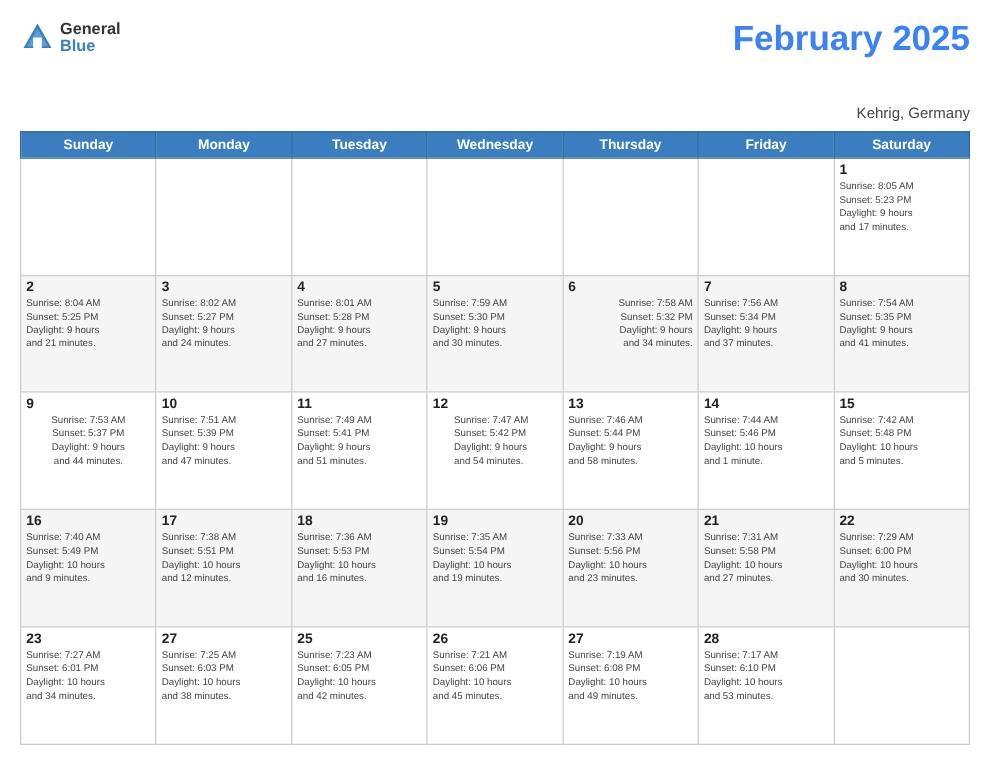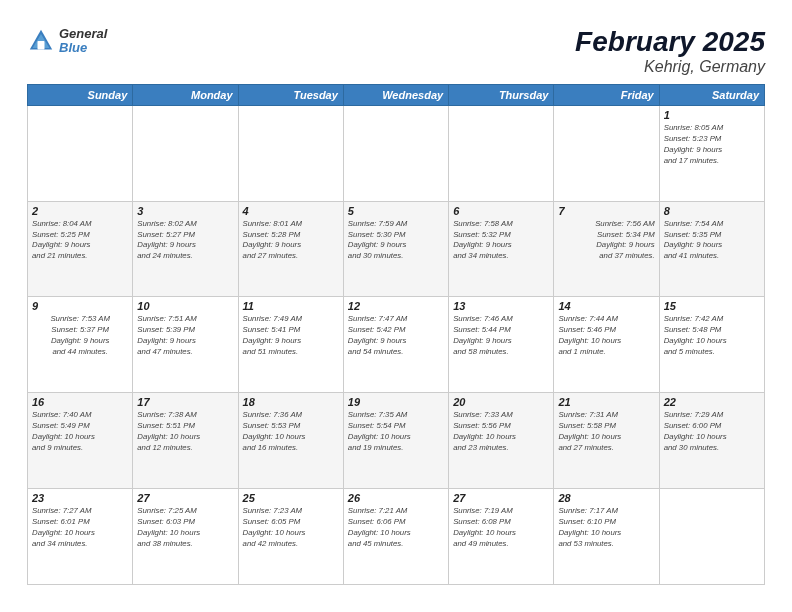--- a/index.html
+++ b/index.html
@@ -6,24 +6,23 @@
     body {
       font-family: Arial, sans-serif;
       background: #fff;
       width: 792px;
       height: 612px;
       overflow: hidden;
     }
     .page {
       width: 792px;
       height: 612px;
-      padding: 27px;
+      padding: 16px;
       display: flex;
       flex-direction: column;
-      font-style: italic;
     }
     .header {
       display: flex;
       align-items: flex-start;
       justify-content: space-between;
       margin-bottom: 8px;
     }
     .logo {
       display: flex;
       align-items: center;
@@ -41,42 +40,43 @@
     .logo-icon {
       width: 28px;
       height: 28px;
     }
     .title-block {
       text-align: right;
     }
     .title-block h1 {
       font-size: 28px;
       font-weight: bold;
-      color: #0f172a;
+      color: #3b82f6;
       line-height: 1.1;
     }
     .title-block h2 {
-      font-size: 16px;
+      font-size: 12px;
       font-weight: normal;
       color: #444;
+      margin-top: 36px;
     }
     .calendar {
       flex: 1;
       border: 1px solid #ccc;
       border-collapse: collapse;
       width: 100%;
       table-layout: fixed;
     }
     .calendar th {
       background: #3a7ebf;
       color: #fff;
       font-size: 11px;
       font-weight: bold;
       padding: 4px 5px;
-      text-align: right;
+      text-align: center;
       border: 1px solid #2d6aa0;
     }
     .calendar td {
       vertical-align: top;
       border: 1px solid #ccc;
       padding: 3px 4px;
       font-size: 8.5px;
       color: #333;
       height: 82px;
     }
@@ -170,28 +170,28 @@
           </td>
           <td>
             <span class="day-num">5</span>
             <div class="day-info" style="white-space: pre-line;">Sunrise: 7:59 AM
 Sunset: 5:30 PM
 Daylight: 9 hours
 and 30 minutes.</div>
           </td>
           <td>
             <span class="day-num">6</span>
-            <div class="day-info" style="white-space: pre-line;">Sunrise: 7:58 AM
+            <div class="day-info" style="white-space: pre-line; text-align: right;">Sunrise: 7:58 AM
 Sunset: 5:32 PM
 Daylight: 9 hours
 and 34 minutes.</div>
           </td>
           <td>
             <span class="day-num">7</span>
-            <div class="day-info" style="white-space: pre-line; text-align: right;">Sunrise: 7:56 AM
+            <div class="day-info" style="white-space: pre-line;">Sunrise: 7:56 AM
 Sunset: 5:34 PM
 Daylight: 9 hours
 and 37 minutes.</div>
           </td>
           <td>
             <span class="day-num">8</span>
             <div class="day-info" style="white-space: pre-line;">Sunrise: 7:54 AM
 Sunset: 5:35 PM
 Daylight: 9 hours
 and 41 minutes.</div>
@@ -214,21 +214,21 @@
           </td>
           <td>
             <span class="day-num">11</span>
             <div class="day-info" style="white-space: pre-line;">Sunrise: 7:49 AM
 Sunset: 5:41 PM
 Daylight: 9 hours
 and 51 minutes.</div>
           </td>
           <td>
             <span class="day-num">12</span>
-            <div class="day-info" style="white-space: pre-line;">Sunrise: 7:47 AM
+            <div class="day-info" style="white-space: pre-line; margin-left: 17px;">Sunrise: 7:47 AM
 Sunset: 5:42 PM
 Daylight: 9 hours
 and 54 minutes.</div>
           </td>
           <td>
             <span class="day-num">13</span>
             <div class="day-info" style="white-space: pre-line;">Sunrise: 7:46 AM
 Sunset: 5:44 PM
 Daylight: 9 hours
 and 58 minutes.</div>

